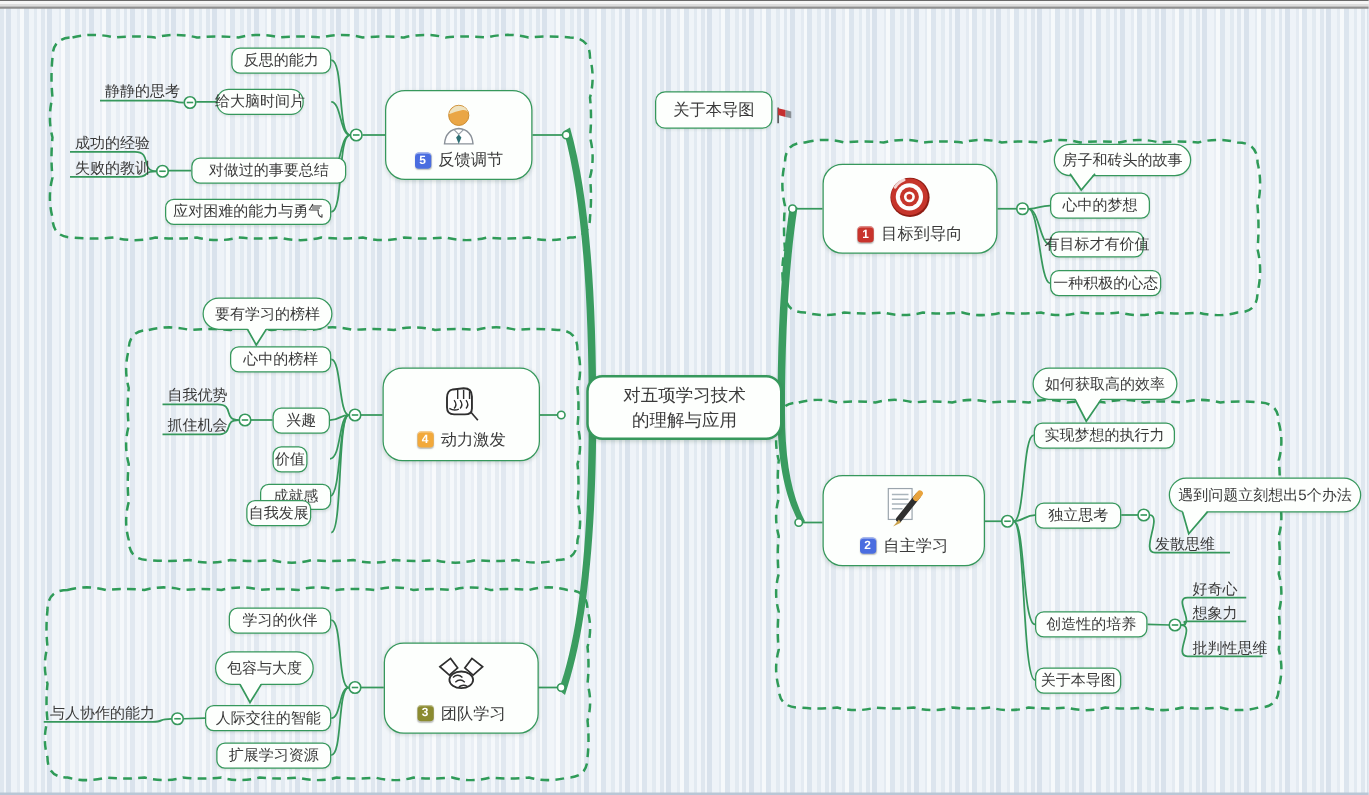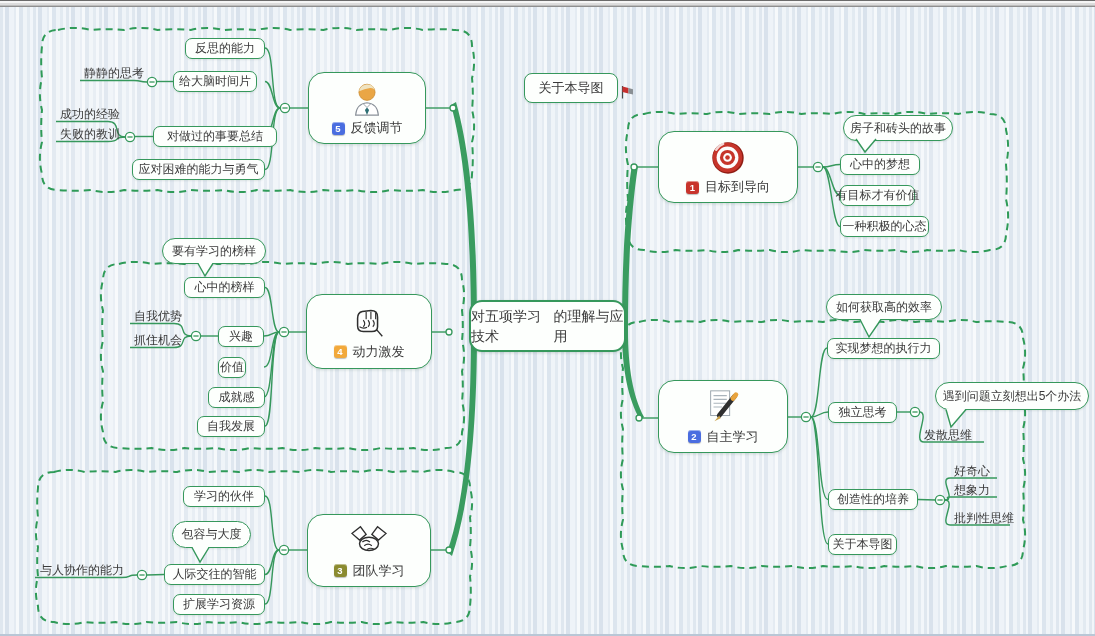--- a/index.html
+++ b/index.html
@@ -28,21 +28,21 @@
     font-size:12px;white-space:nowrap;box-shadow:0 1px 2px rgba(60,90,70,.12);}
   .main{display:flex;flex-direction:column;align-items:center;justify-content:center;
     background:#fdfffd;border:1.5px solid #36985C;border-radius:16px;
     box-shadow:0 1px 3px rgba(60,90,70,.18);}
   .mrow{display:flex;align-items:center;gap:6px;font-size:13px;margin-top:2px;}
   .badge{width:13px;height:13px;border-radius:3px;color:#fff;font-size:9.5px;font-weight:bold;
     display:flex;align-items:center;justify-content:center;
     box-shadow:inset 0 1px 0 rgba(255,255,255,.45), 0 1px 1px rgba(0,0,0,.25);}
   .badge-red{background:#C8342C;} .badge-blue{background:#4A6DE0;}
   .badge-olive{background:#8B8B30;} .badge-yellow{background:#F2A93B;}
-  .central{display:flex;flex-direction:row;align-items:center;justify-content:center;
+  .central{display:flex;flex-direction:column;align-items:center;justify-content:center;
     background:#fdfffd;border:2px solid #36985C;border-radius:13px;
     font-size:14px;line-height:20px;box-shadow:0 1px 3px rgba(60,90,70,.2);}
   .float-topic{display:flex;align-items:center;justify-content:center;height:30px;
     background:#fdfffd;border:1.5px solid #36985C;border-radius:8px;font-size:13px;
     box-shadow:0 1px 2px rgba(60,90,70,.12);}
 </style>
 </head>
 <body>
 
 <div class="stage">
@@ -252,38 +252,38 @@
       <ellipse cx="22" cy="23" rx="10" ry="7" fill="#fff" stroke="#2f2f2f" stroke-width="1.5"></ellipse>
       <path d="M15,21 q4,-3.5 8,0 M17,25 q4,-3.5 8,0 M20,29 q3.5,-2.5 7,-0.5" stroke="#2f2f2f" stroke-width="1.2" fill="none"></path>
     </svg>
     <div class="mrow">
       <span class="badge badge-olive">3</span>
       <span>团队学习</span>
     </div>
   </div>
 
   <div class="node sub" style="left:185px;top:38px;width:80px;">反思的能力</div>
-  <div class="node sub" style="left:173px;top:71px;width:84px;">给大脑时间片</div>
+  <div class="node sub" style="left:173px;top:71px;width:70px;border-radius:10px;">给大脑时间片</div>
   <div class="node sub" style="left:153px;top:126px;width:124px;">对做过的事要总结</div>
   <div class="node sub" style="left:132px;top:159px;width:133px;">应对困难的能力与勇气</div>
 
   <div class="node sub" style="left:840px;top:154px;width:80px;">心中的梦想</div>
   <div class="node sub" style="left:840px;top:185px;width:75px;">有目标才有价值</div>
   <div class="node sub" style="left:840px;top:216px;width:89px;">一种积极的心态</div>
 
   <div class="node sub" style="left:827px;top:338px;width:113px;">实现梦想的执行力</div>
   <div class="node sub" style="left:828px;top:402px;width:69px;">独立思考</div>
   <div class="node sub" style="left:828px;top:489px;width:90px;">创造性的培养</div>
   <div class="node sub" style="left:828px;top:534px;width:69px;">关于本导图</div>
 
   <div class="node sub" style="left:184px;top:277px;width:81px;">心中的榜样</div>
   <div class="node sub" style="left:218px;top:326px;width:46px;">兴趣</div>
   <div class="node sub" style="left:218px;top:357px;width:28px;">价值</div>
   <div class="node sub" style="left:208px;top:387px;width:57px;">成就感</div>
-  <div class="node sub" style="left:197px;top:416px;width:68px;">自我发展</div>
+  <div class="node sub" style="left:197px;top:400px;width:52px;">自我发展</div>
 
   <div class="node sub" style="left:183px;top:486px;width:82px;">学习的伙伴</div>
   <div class="node sub" style="left:164px;top:564px;width:101px;">人际交往的智能</div>
   <div class="node sub" style="left:173px;top:594px;width:92px;">扩展学习资源</div>
 
   <div class="lt" style="left:84px;top:65px;">静静的思考</div>
   <div class="lt" style="left:60px;top:106px;">成功的经验</div>
   <div class="lt" style="left:60px;top:126px;">失败的教训</div>
   <div class="lt" style="left:134px;top:308px;">自我优势</div>
   <div class="lt" style="left:134px;top:332px;">抓住机会</div>

